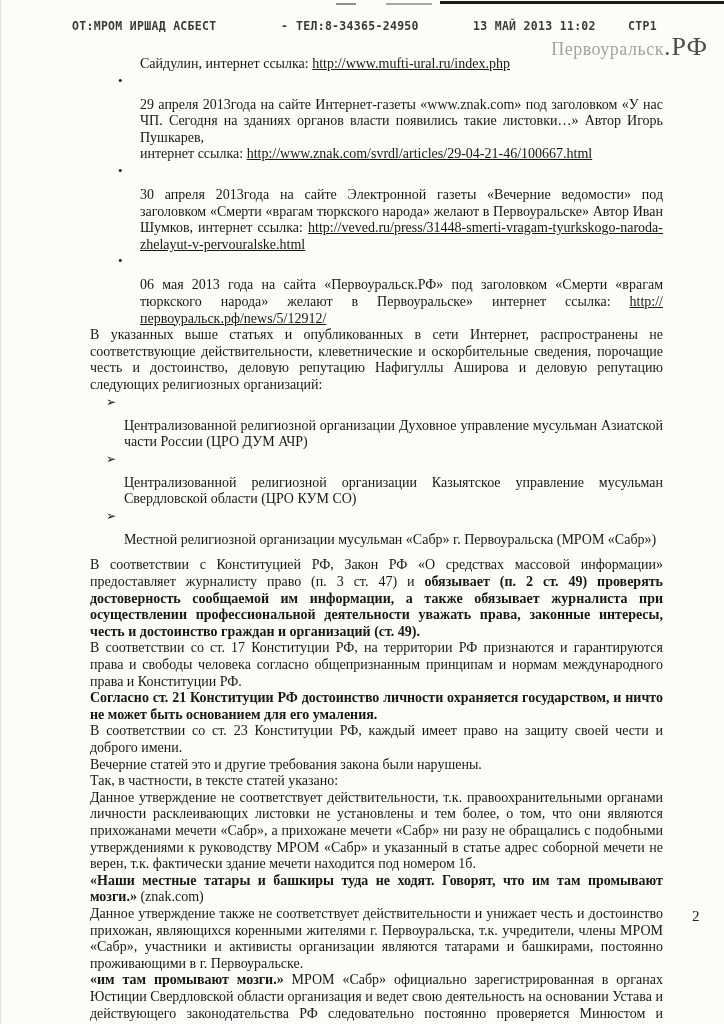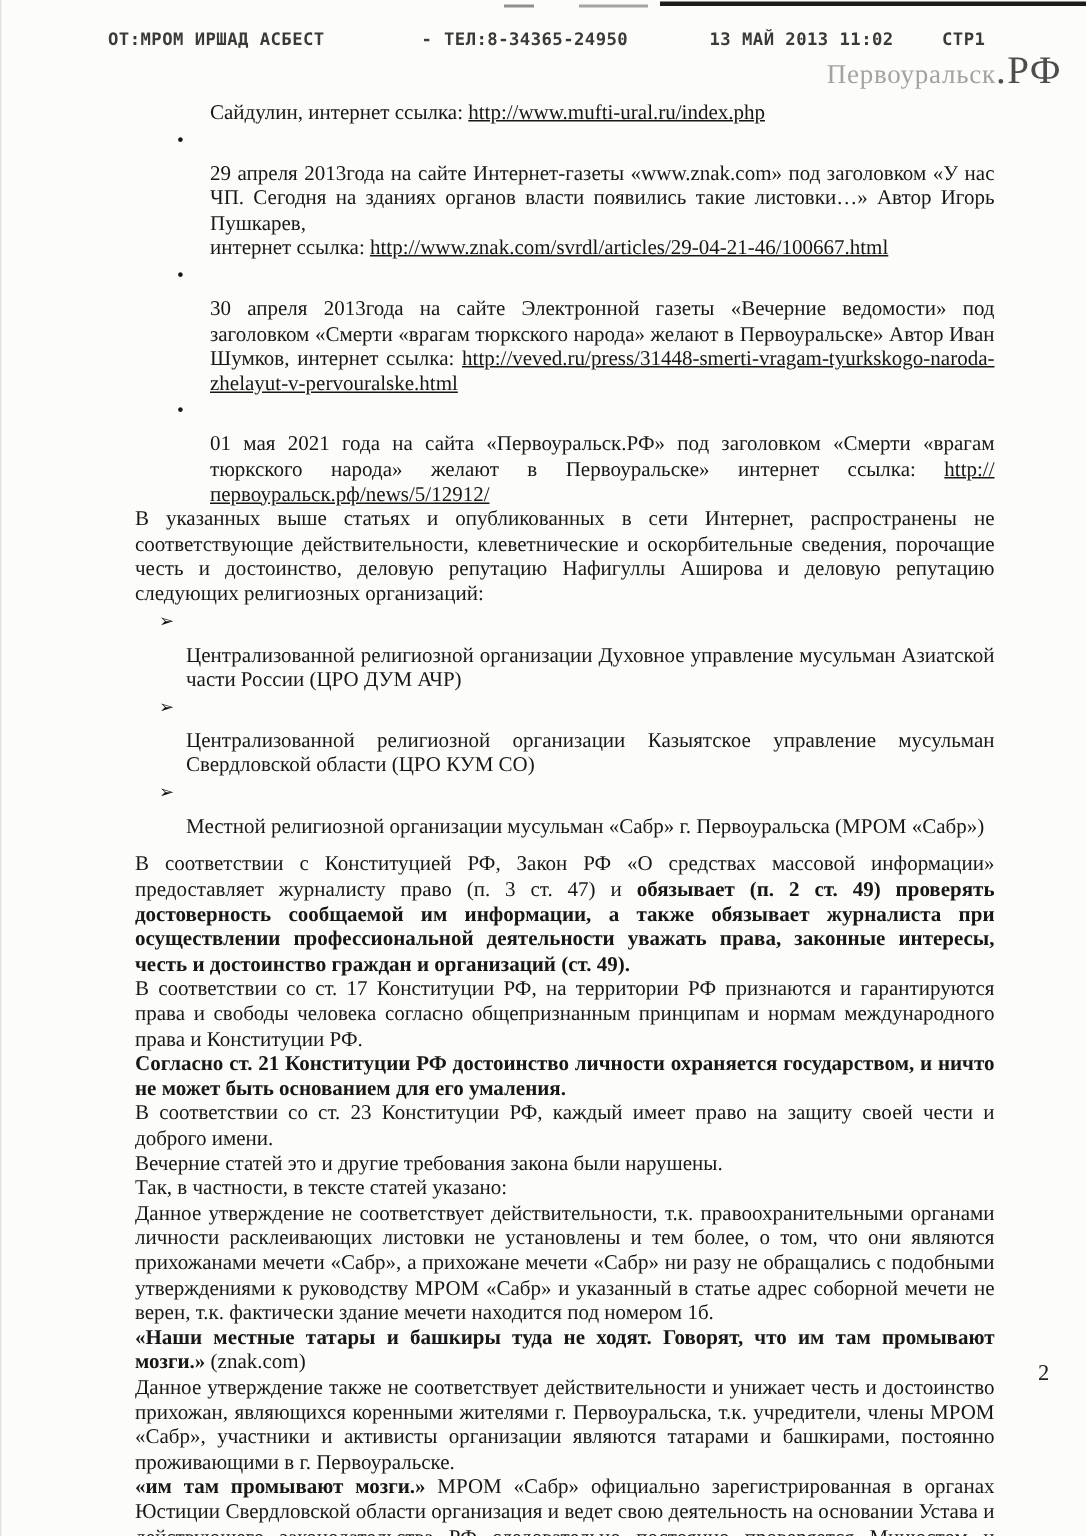--- a/index.html
+++ b/index.html
@@ -37,21 +37,21 @@
     font-family:"Liberation Serif", serif;
     white-space:nowrap;line-height:1;margin-left:44px;
   }
   .wm .wm-main{font-size:18px;color:#a3a3a3;letter-spacing:.5px;}
   .wm .wm-suffix{font-size:26px;color:#4d4d4d;letter-spacing:1px;}
   
   .doc{
     position:absolute;top:56px;left:0;right:0;
     font-size:14px;line-height:16.6px;
   }
-  .doc .line-hang{margin:12px 61px 0 140px;}
+  .doc .line-hang{margin:0 61px 0 140px;}
   .doc .para{margin:0 61px 0 90px;text-align:justify;}
   .doc .bullet{margin:0 61px 0 118px;display:flex;}
   .doc .bullet .marker{width:22px;flex:0 0 22px;font-size:13px;}
   .doc .arrow{margin:0 61px 0 106px;display:flex;}
   .doc .arrow .marker{width:18px;flex:0 0 18px;font-size:12px;color:#111;}
   .doc .btext{flex:1;text-align:justify;margin-top:24px;}
   .doc .spacer{height:9px;}
   .b{font-weight:bold;}
   .lnk{text-decoration:underline;overflow-wrap:break-word;word-break:break-word;}
   .pageno{
@@ -86,21 +86,21 @@
       <div class="bullet">
         <span class="marker">•</span>
         <div class="btext"><span>29 апреля 2013года на сайте Интернет-газеты «www.znak.com» под заголовком «У нас ЧП. Сегодня на зданиях органов власти появились такие листовки…» Автор Игорь Пушкарев,</span><br><span>интернет ссылка: </span><span class="lnk">http://www.znak.com/svrdl/articles/29-04-21-46/100667.html</span></div>
       </div>
       <div class="bullet">
         <span class="marker">•</span>
         <div class="btext"><span>30 апреля 2013года на сайте Электронной газеты «Вечерние ведомости» под заголовком «Смерти «врагам тюркского народа» желают в Первоуральске» Автор Иван Шумков, интернет ссылка: </span><span class="lnk">http://veved.ru/press/31448-smerti-vragam-tyurkskogo-naroda-zhelayut-v-pervouralske.html</span></div>
       </div>
       <div class="bullet">
         <span class="marker">•</span>
-        <div class="btext"><span>01 мая 2021 года на сайта «Первоуральск.РФ» под заголовком «Смерти «врагам тюркского народа» желают в Первоуральске» интернет ссылка: </span><span class="lnk">http://первоуральск.рф/news/5/12912/</span></div>
+        <div class="btext"><span>06 мая 2013 года на сайта «Первоуральск.РФ» под заголовком «Смерти «врагам тюркского народа» желают в Первоуральске» интернет ссылка: </span><span class="lnk">http://первоуральск.рф/news/5/12912/</span></div>
       </div>
       <div class="para"><span>В указанных выше статьях и опубликованных в сети Интернет, распространены не соответствующие действительности, клеветнические и оскорбительные сведения, порочащие честь и достоинство, деловую репутацию Нафигуллы Аширова и деловую репутацию следующих религиозных организаций:</span></div>
       <div class="arrow">
         <span class="marker">➢</span>
         <div class="btext"><span>Централизованной религиозной организации Духовное управление мусульман Азиатской части России (ЦРО ДУМ АЧР)</span></div>
       </div>
       <div class="arrow">
         <span class="marker">➢</span>
         <div class="btext"><span>Централизованной религиозной организации Казыятское управление мусульман Свердловской области (ЦРО КУМ СО)</span></div>
       </div>

